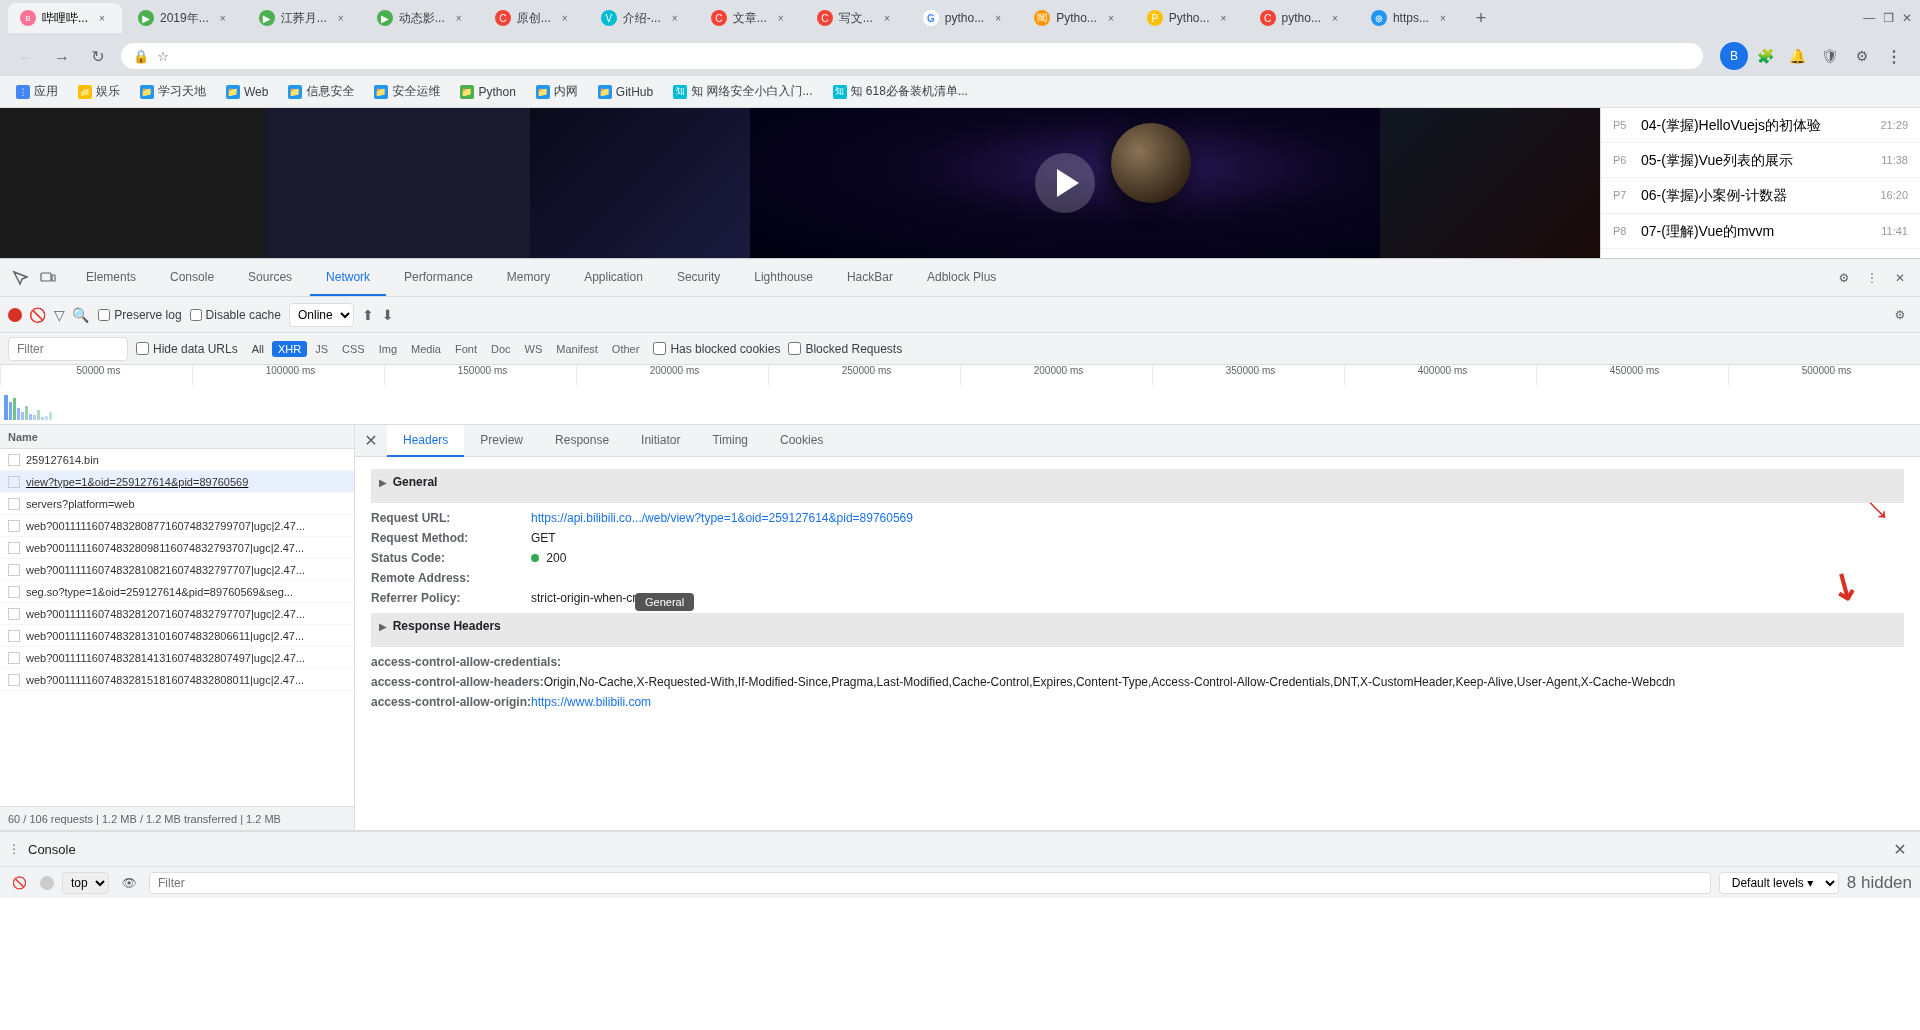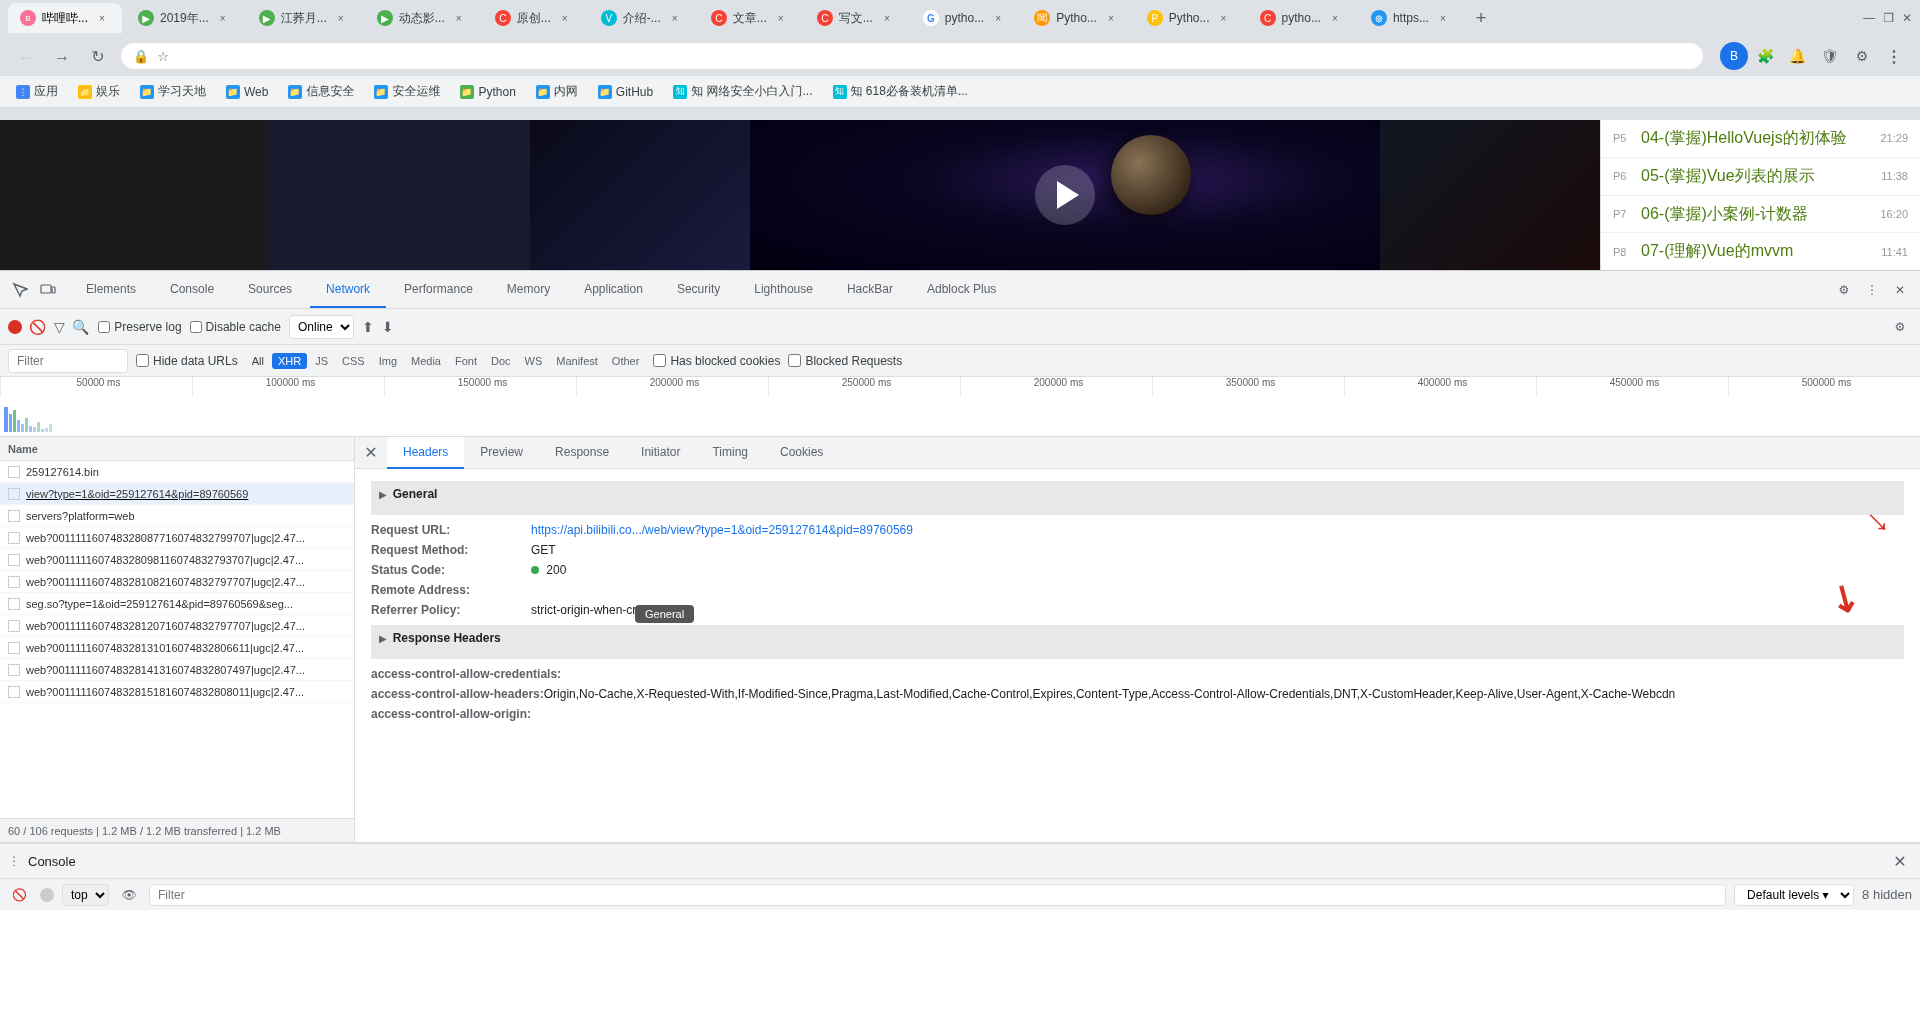--- a/index.html
+++ b/index.html
@@ -38,35 +38,35 @@
     .bookmarks-bar { height: 32px; background: #f1f3f4; display: flex; align-items: center; padding: 0 8px; gap: 4px; border-bottom: 1px solid #ddd; overflow: hidden; }
     .bookmark-item { height: 24px; display: flex; align-items: center; padding: 0 8px; border-radius: 4px; cursor: pointer; font-size: 12px; color: #3c4043; gap: 4px; white-space: nowrap; }
     .bm-icon { width: 14px; height: 14px; border-radius: 2px; display: inline-flex; align-items: center; justify-content: center; font-size: 9px; }
     .bm-icon.apps { background: #4285f4; color: white; }
     .bm-icon.yellow2 { background: #ffc107; color: white; }
     .bm-icon.blue2 { background: #2196f3; color: white; }
     .bm-icon.green2 { background: #4caf50; color: white; }
     .bm-icon.cyan { background: #00bcd4; color: white; }
 
     
-    .page-content { flex: 1; display: flex; flex-direction: column; background: white; overflow: hidden; margin-top: 12px; }
+    .page-content { flex: 1; display: flex; flex-direction: column; background: white; overflow: hidden; }
 
     
     .video-section { height: 150px; background: #1a1a2e; display: flex; align-items: stretch; }
     .video-player { flex: 1; background: linear-gradient(135deg, #0a0a1a 0%, #1a1a3e 30%, #0d1b2a 60%, #1a0a0a 100%); display: flex; align-items: center; justify-content: center; position: relative; margin-left: 265px; }
     .video-player-inner { width: 100%; max-width: 630px; height: 150px; background: linear-gradient(180deg, #0a0520 0%, #15103a 30%, #1a1535 50%, #0d1520 80%, #050510 100%); display: flex; align-items: center; justify-content: center; position: relative; overflow: hidden; }
     .space-bg { position: absolute; width: 100%; height: 100%; background: radial-gradient(ellipse at 60% 40%, #2a1a5a 0%, #0a0520 40%, #000010 100%); }
     .planet { position: absolute; right: 30%; top: 10%; width: 80px; height: 80px; border-radius: 50%; background: radial-gradient(circle at 35% 35%, #8b7355 0%, #5a4a35 40%, #3a2a1a 70%, #1a1008 100%); box-shadow: -5px 5px 20px rgba(0,0,0,0.8); }
     .play-btn-overlay { width: 60px; height: 60px; border-radius: 50%; background: rgba(255,255,255,0.2); display: flex; align-items: center; justify-content: center; cursor: pointer; z-index: 2; }
     .play-triangle { width: 0; height: 0; border-left: 22px solid white; border-top: 14px solid transparent; border-bottom: 14px solid transparent; margin-left: 5px; }
     .playlist-panel { width: 320px; background: #fff; border-left: 1px solid #ddd; overflow-y: auto; }
     .playlist-item { display: flex; align-items: center; padding: 8px 12px; gap: 8px; border-bottom: 1px solid #f0f0f0; cursor: pointer; }
     .playlist-num { font-size: 11px; color: #999; width: 20px; }
     .playlist-info { flex: 1; }
-    .playlist-title { font-size: 16px; color: #4d7c0f; line-height: 1.3; }
+    .playlist-title { font-size: 14px; color: #000000; line-height: 1.3; }
     .playlist-duration { font-size: 11px; color: #999; margin-left: auto; }
 
     
     .devtools { height: 640px; background: #f1f3f4; display: flex; flex-direction: column; border-top: 1px solid #ccc; }
     .devtools-tabs { height: 38px; background: #f1f3f4; display: flex; align-items: center; padding: 0 8px; border-bottom: 1px solid #ddd; gap: 2px; }
     .devtools-tab { height: 36px; display: flex; align-items: center; padding: 0 16px; font-size: 12px; color: #5f6368; cursor: pointer; border-bottom: 2px solid transparent; }
     .devtools-tab.active { color: #1a73e8; border-bottom: 2px solid #1a73e8; }
     .devtools-icons-left { display: flex; gap: 4px; align-items: center; margin-right: 8px; }
     .devtools-icon-btn { width: 24px; height: 24px; display: flex; align-items: center; justify-content: center; border-radius: 4px; cursor: pointer; color: #5f6368; }
     .devtools-icons-right { margin-left: auto; display: flex; gap: 4px; align-items: center; }
@@ -131,21 +131,21 @@
     .status-green { display: inline-block; width: 8px; height: 8px; border-radius: 50%; background: #34a853; margin-right: 4px; }
 
     
     .console-bar { height: 36px; background: #f1f3f4; display: flex; align-items: center; padding: 0 8px; gap: 8px; border-top: 2px solid #ddd; }
     .console-tab-label { font-size: 13px; color: #202124; font-weight: 500; cursor: pointer; }
     .console-close { margin-left: auto; width: 24px; height: 24px; display: flex; align-items: center; justify-content: center; cursor: pointer; color: #5f6368; font-size: 16px; }
     .console-toolbar { height: 32px; background: #f1f3f4; display: flex; align-items: center; padding: 0 8px; gap: 8px; border-top: 1px solid #ddd; }
     .console-select { height: 22px; border: 1px solid #ddd; border-radius: 4px; font-size: 12px; padding: 0 4px; }
     .console-filter { flex: 1; height: 22px; border: 1px solid #ddd; border-radius: 4px; font-size: 12px; padding: 0 8px; }
     .console-levels { height: 22px; border: 1px solid #ddd; border-radius: 4px; font-size: 12px; padding: 0 8px; background: white; cursor: pointer; }
-    .hidden-count { font-size: 13px; color: #5f6368; margin-left: auto; }
+    .hidden-count { font-size: 17px; color: #5f6368; margin-left: auto; }
 
     
     ::-webkit-scrollbar { width: 6px; height: 6px; }
     ::-webkit-scrollbar-track { background: #f1f1f1; }
     ::-webkit-scrollbar-thumb { background: #ccc; border-radius: 3px; }
   </style>
 </head>
 <body>
 
 <div class="browser-frame">
@@ -597,20 +597,21 @@
 
             <div class="detail-row">
               <span class="detail-key">access-control-allow-credentials:</span>
             </div>
             <div class="detail-row">
               <span class="detail-key">access-control-allow-headers:</span>
               <span class="detail-val">Origin,No-Cache,X-Requested-With,If-Modified-Since,Pragma,Last-Modified,Cache-Control,Expires,Content-Type,Access-Control-Allow-Credentials,DNT,X-CustomHeader,Keep-Alive,User-Agent,X-Cache-Webcdn</span>
             </div>
             <div class="detail-row">
               <span class="detail-key">access-control-allow-origin:</span>
+              <span class="detail-val blue">https://www.bilibili.com</span>
             </div>
 
           </div>
 
           <div style="position:absolute; right:20px; top:60px; color:#d93025; font-size:36px; font-weight:bold; pointer-events:none; transform: rotate(45deg);">→</div>
           <div style="position:absolute; right:60px; top:140px; color:#d93025; font-size:36px; font-weight:bold; pointer-events:none; transform: rotate(30deg);">↘</div>
 
         </div>
 
       </div>

